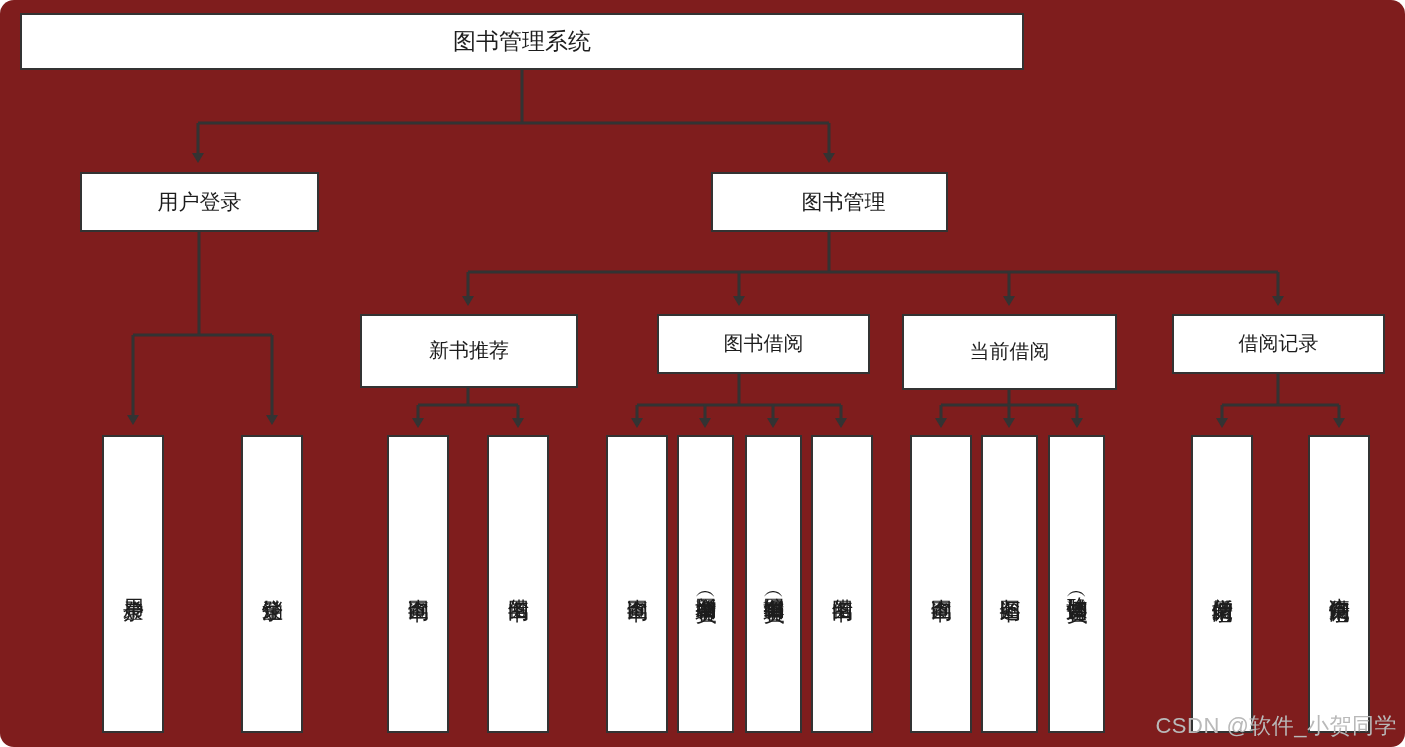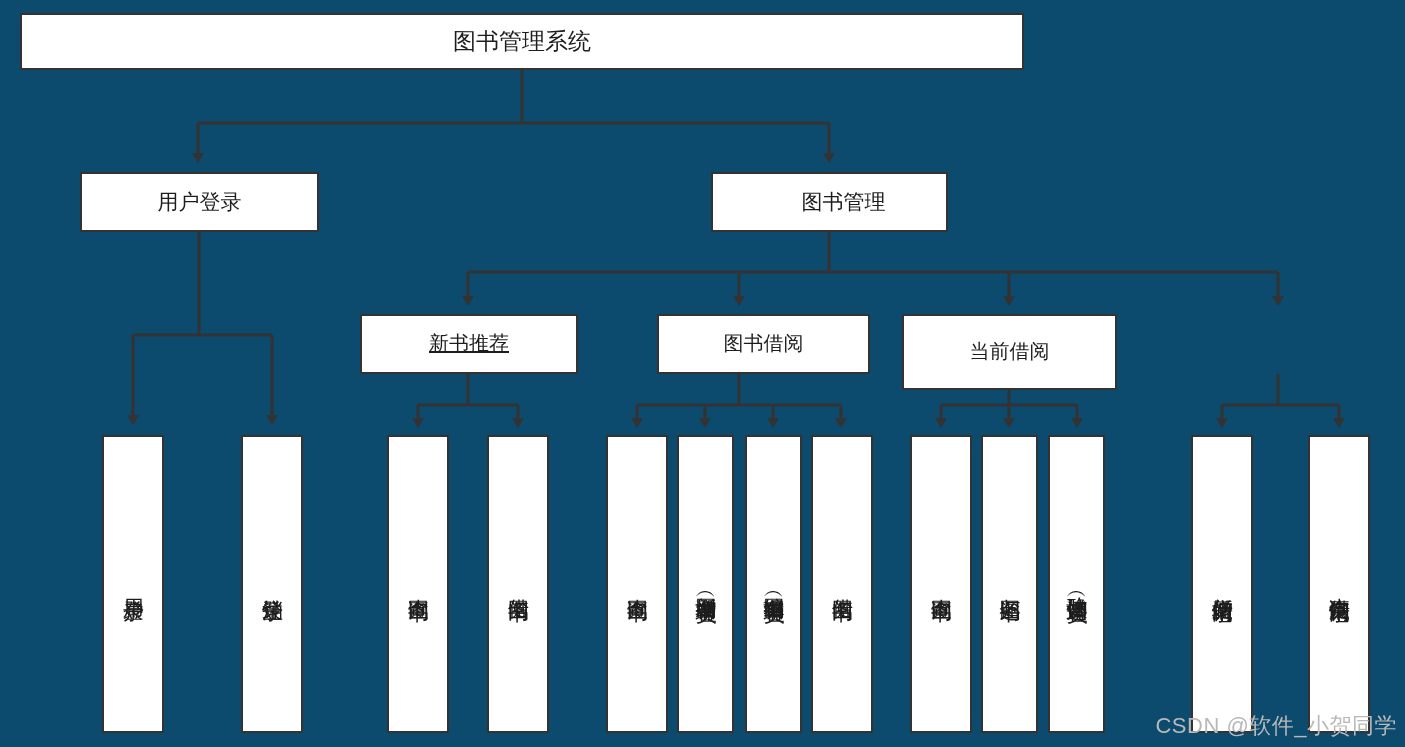--- a/index.html
+++ b/index.html
@@ -9,22 +9,23 @@
     background: #ffffff;
   }
   body {
     font-family: "Liberation Sans", "DejaVu Sans", sans-serif;
     color: #1a1a1a;
   }
   #canvas {
     position: relative;
     width: 1405px;
     height: 747px;
-    background: #0c4a6e;
+    background: #7f1d1d;
     overflow: hidden;
+    border-radius: 14px;
   }
   
   #connectors {
     position: absolute;
     left: 0;
     top: 0;
     width: 1405px;
     height: 747px;
     pointer-events: none;
   }
@@ -138,32 +139,35 @@
   </div>
 
   <div class="node lvl1" style="left:80px; top:172px; width:239px; height:60px;">
     <span class="txt">用户登录</span>
   </div>
 
   <div class="node lvl1" style="left:711px; top:172px; width:237px; height:60px;padding-left:28px;">
     <span class="txt">图书管理</span>
   </div>
 
-  <div class="node lvl2" style="left:360px; top:314px; width:218px; height:60px;text-decoration:underline;">
+  <div class="node lvl2" style="left:360px; top:314px; width:218px; height:74px;">
     <span class="txt">新书推荐</span>
   </div>
 
   <div class="node lvl2" style="left:633px; top:314px; width:213px; height:60px;margin-left:24px;">
     <span class="txt">图书借阅</span>
   </div>
 
   <div class="node lvl2" style="left:902px; top:314px; width:215px; height:76px;">
     <span class="txt">当前借阅</span>
   </div>
 
+  <div class="node lvl2" style="left:1172px; top:314px; width:213px; height:60px;">
+    <span class="txt">借阅记录</span>
+  </div>
 
   <div class="node leaf" style="left:102px; top:435px; width:62px; height:298px;">
     <span class="txt">用户登录</span>
   </div>
 
   <div class="node leaf" style="left:241px; top:435px; width:62px; height:298px;">
     <span class="txt">注销登录</span>
   </div>
 
   <div class="node leaf" style="left:387px; top:435px; width:62px; height:298px;">

